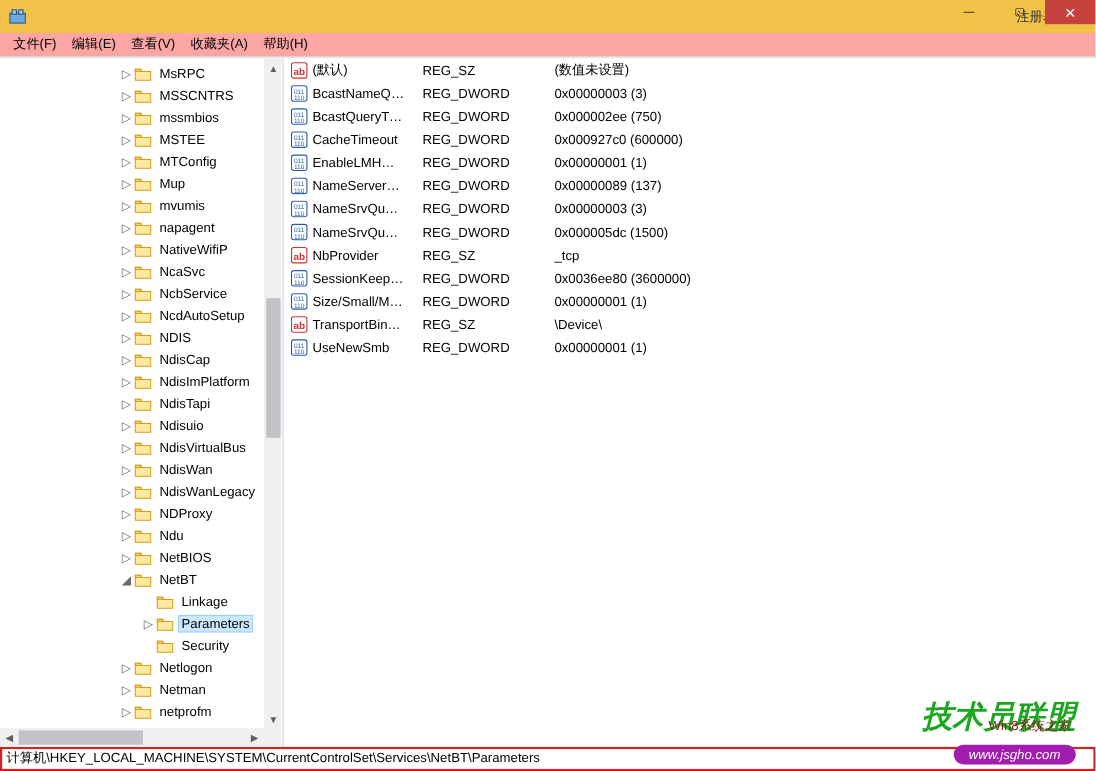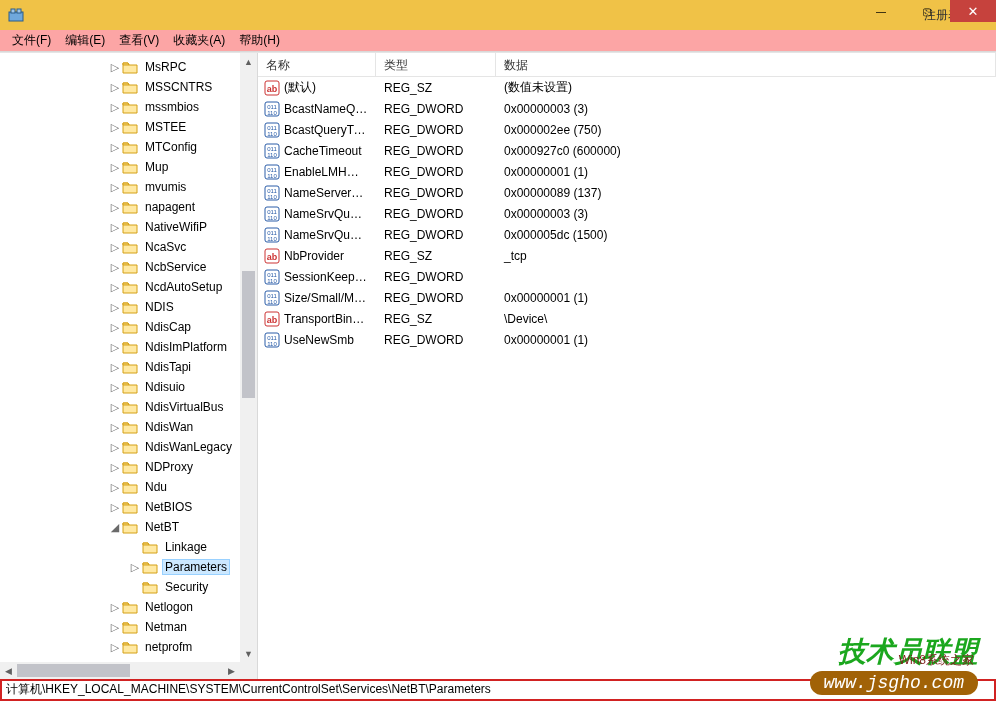--- a/index.html
+++ b/index.html
@@ -36,21 +36,21 @@
   .lv-body { flex:1; overflow:auto;}
   .lv-row { display:flex; height:21px; align-items:center;}
   .lv-cell { padding:0 8px; font-size:12px; white-space:nowrap; overflow:hidden; text-overflow:ellipsis;}
   .val-icon { width:16px; height:16px; margin-left:6px; display:inline-flex; align-items:center; justify-content:center; flex-shrink:0;}
   .c-name{ width:118px; display:flex; align-items:center;}
   .c-name .lv-cell{ padding-left:4px; width:98px;}
   .c-type{ width:120px;}
   .c-data{ flex:1;}
   .statusbar { height:22px; border:2px solid #d12222; display:flex; align-items:flex-start; padding:0 4px; font-size:12px; background:#fff;}
   .watermark-logo { position:absolute; right:18px; bottom:30px; font-family: "Microsoft YaHei", sans-serif; font-weight:bold; font-style:italic; font-size:28px; color:#1ba71e; text-shadow:1px 1px 0 #fff; pointer-events:none;}
-  .watermark-url { position:absolute; right:18px; bottom:6px; background:#a16207; color:#fff; font-size:18px; padding:2px 14px; border-radius:12px; font-style:italic; pointer-events:none;font-family:Liberation Mono, monospace;}
+  .watermark-url { position:absolute; right:18px; bottom:6px; background:#a21caf; color:#fff; font-size:12px; padding:2px 14px; border-radius:12px; font-style:italic; pointer-events:none;}
   .watermark-sub { position:absolute; right:22px; bottom:32px; font-size:12px; color:#7f1d1d; pointer-events:none;}
 </style>
 </head>
 <body>
 
 <div class="titlebar">
   <span class="app-icon">
     <svg viewBox="0 0 16 16">
         <rect x="1" y="5" width="14" height="9" fill="#6fa8dc" stroke="#2a5c8a"></rect>
         <rect x="3" y="2" width="4" height="4" fill="#9fc5e8" stroke="#2a5c8a"></rect>
@@ -395,25 +395,20 @@
       <div class="sb-btn">◀</div>
       <div class="sb-track">
           <div class="sb-thumb" style="left:0;width:55%;"></div>
         </div>
       <div class="sb-btn">▶</div>
     </div>
     <div class="sb-corner"></div>
   </div>
 
   <div class="listview">
-    <div class="lv-header">
-      <div class="lv-col" style="width:118px">名称</div>
-      <div class="lv-col" style="width:120px">类型</div>
-      <div class="lv-col" style="flex:1">数据</div>
-    </div>
     <div class="lv-body" id="lvbody">
         <div class="lv-row">
           <div class="c-name">
             <span class="val-icon">
               <svg width="16" height="16" viewBox="0 0 16 16">
                 <rect x="1" y="1" width="14" height="14" rx="2" fill="#fff" stroke="#c33"></rect>
                 <text x="8" y="12" text-anchor="middle" font-size="9" fill="#c33" font-weight="bold">ab</text>
               </svg>
             </span>
             <span class="lv-cell">(默认)</span>
@@ -537,20 +532,21 @@
             <span class="val-icon">
               <svg width="16" height="16" viewBox="0 0 16 16">
                 <rect x="1" y="1" width="14" height="14" rx="2" fill="#fff" stroke="#2a5ca8"></rect>
                 <text x="8" y="8" text-anchor="middle" font-size="6" fill="#2a5ca8">011</text>
                 <text x="8" y="14" text-anchor="middle" font-size="6" fill="#2a5ca8">110</text>
               </svg>
             </span>
             <span class="lv-cell">SessionKeepAl...</span>
           </div>
           <div class="lv-cell c-type">REG_DWORD</div>
+          <div class="lv-cell c-data">0x0036ee80 (3600000)</div>
         </div>
         <div class="lv-row">
           <div class="c-name">
             <span class="val-icon">
               <svg width="16" height="16" viewBox="0 0 16 16">
                 <rect x="1" y="1" width="14" height="14" rx="2" fill="#fff" stroke="#2a5ca8"></rect>
                 <text x="8" y="8" text-anchor="middle" font-size="6" fill="#2a5ca8">011</text>
                 <text x="8" y="14" text-anchor="middle" font-size="6" fill="#2a5ca8">110</text>
               </svg>
             </span>

